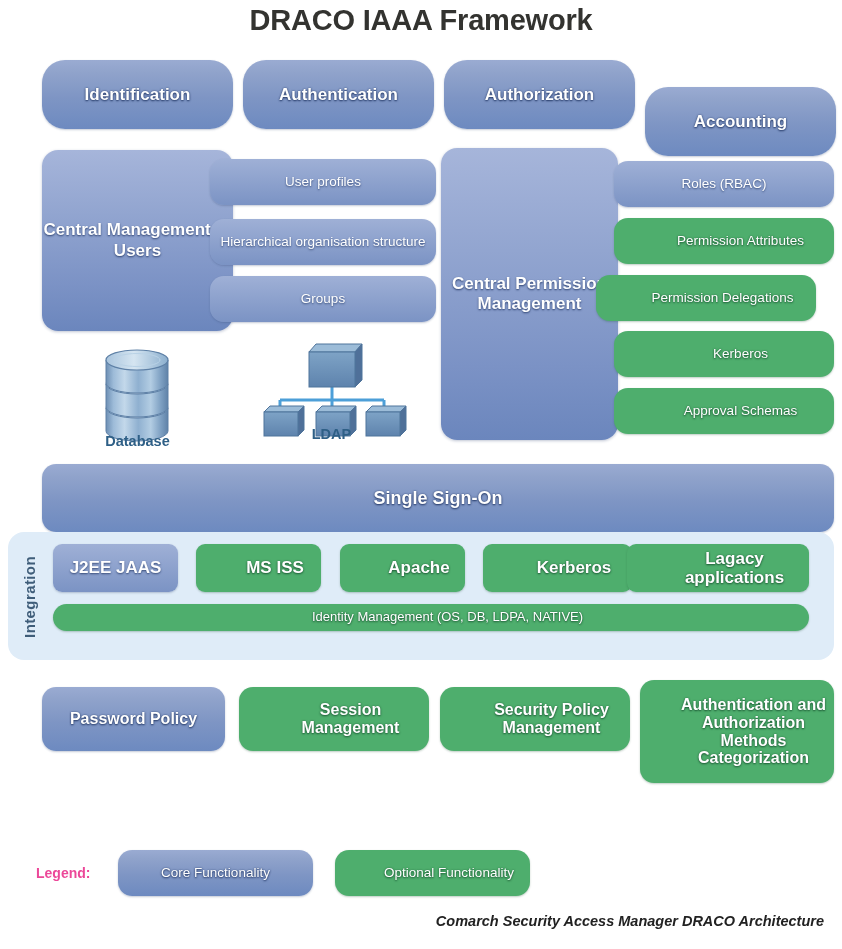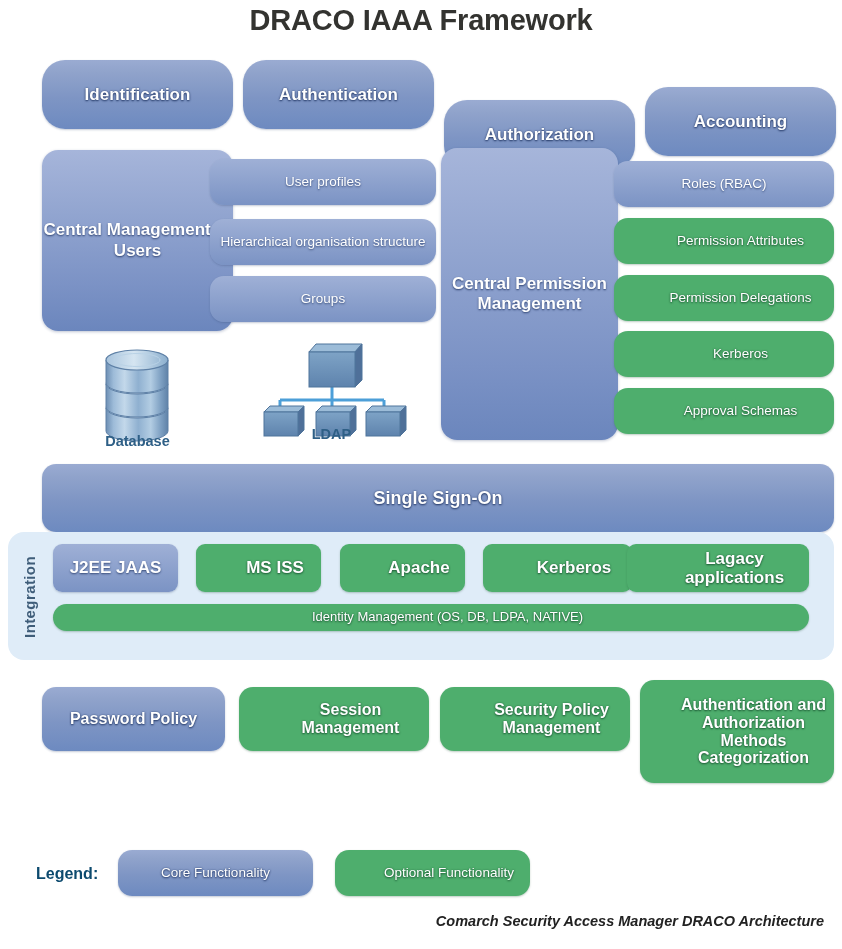--- a/index.html
+++ b/index.html
@@ -70,41 +70,41 @@
   #integration-label{
     writing-mode:vertical-rl;transform:rotate(180deg);
     font-size:15px;font-weight:bold;color:#3f5d79;letter-spacing:.4px;
   }
   .intnode{height:48px;border-radius:9px;font-size:17px;font-weight:bold;}
 
   
   .policy{font-size:16px;font-weight:bold;border-radius:14px;}
 
   
-  #legend-label{font-size:16px;font-weight:bold;color:#0c4a6e;}
+  #legend-label{font-size:14px;font-weight:bold;color:#ec4899;}
   .legnode{height:46px;border-radius:14px;font-size:13.5px;}
 
   
   #caption{
     font-style:italic;font-weight:bold;font-size:14.5px;color:#222;
     text-align:right;
   }
 </style>
 </head>
 <body>
 
 <div class="abs" id="title">DRACO IAAA Framework</div>
 
 <div class="abs node blue iaaa" style="left:42px;top:60px;width:191px;">
   <span>Identification</span>
 </div>
 <div class="abs node blue iaaa" style="left:243px;top:60px;width:191px;">
   <span>Authentication</span>
 </div>
-<div class="abs node blue iaaa" style="left:444px;top:60px;width:191px;margin-top:40px;">
+<div class="abs node blue iaaa" style="left:444px;top:60px;width:191px;">
   <span>Authorization</span>
 </div>
 <div class="abs node blue iaaa" style="left:645px;top:60px;width:191px;margin-top:27px;">
   <span>Accounting</span>
 </div>
 
 <div class="abs bigpanel" style="left:42px;top:150px;width:191px;height:181px;">
   <span>Central Management of Users</span>
 </div>
 <div class="abs node blue-flat subnode" style="left:210px;top:159px;width:226px;">
@@ -119,21 +119,21 @@
 
 <div class="abs bigpanel" style="left:441px;top:148px;width:177px;height:292px;">
   <span>Central Permission Management</span>
 </div>
 <div class="abs node blue-flat subnode" style="left:614px;top:161px;width:220px;">
   <span>Roles (RBAC)</span>
 </div>
 <div class="abs node green subnode" style="left:614px;top:218px;width:220px;">
   <span>Permission Attributes</span>
 </div>
-<div class="abs node green subnode" style="left:614px;top:275px;width:220px;">
+<div class="abs node green subnode" style="left:596px;top:275px;width:220px;">
   <span>Permission Delegations</span>
 </div>
 <div class="abs node green subnode" style="left:614px;top:331px;width:220px;">
   <span>Kerberos</span>
 </div>
 <div class="abs node green subnode" style="left:614px;top:388px;width:220px;">
   <span>Approval Schemas</span>
 </div>
 
 <div class="abs" style="left:85px;top:338px;width:105px;height:105px;">

